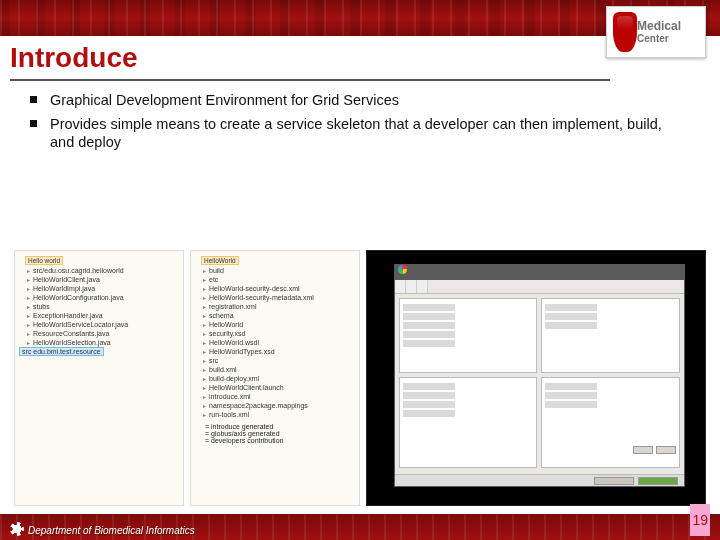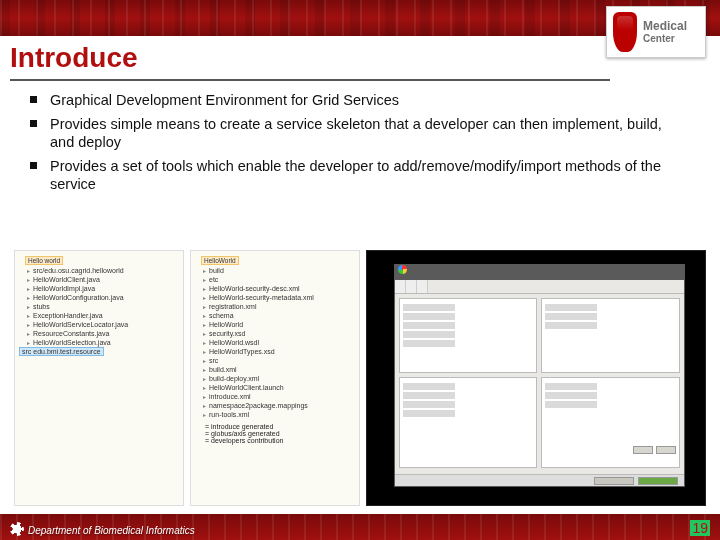--- a/index.html
+++ b/index.html
@@ -16,21 +16,21 @@
     content: "";
     position: absolute; inset: 0;
     background-image:
       repeating-linear-gradient(90deg, rgba(255,255,255,0.08) 0 2px, transparent 2px 18px),
       repeating-linear-gradient(90deg, rgba(0,0,0,0.1) 0 10px, transparent 10px 35px);
   }
   .logo-badge {
     position: absolute; right: 14px; top: 6px;
     width: 100px; height: 52px; background: #fff; border: 1px solid #ccc;
     box-shadow: 0 1px 3px rgba(0,0,0,0.3);
-    display: flex; align-items: center; padding: 4px 6px; gap: 6px;
+    display: flex; align-items: center; padding: 4px 6px; gap: 0;
   }
   .logo-mark {
     width: 24px; height: 40px; background: linear-gradient(#b00, #b00);
     border-radius: 6px 6px 10px 10px / 6px 6px 20px 20px;
     position: relative;
   }
   .logo-mark::before {
     content: ""; position:absolute; left:4px; top:4px; right:4px; height:14px;
     background: linear-gradient(#fff3, #fff0);
     border-radius: 4px;
@@ -115,21 +115,21 @@
     text-shadow: 0 1px 2px rgba(0,0,0,0.5);
   }
   .sun-icon {
     width: 14px; height: 14px; display:inline-block; margin-right:4px; vertical-align:-2px;
     background: radial-gradient(circle, #fff 0 45%, transparent 46%),
       conic-gradient(#fff 0 10%, transparent 0 20%, #fff 0 30%, transparent 0 40%, #fff 0 50%, transparent 0 60%, #fff 0 70%, transparent 0 80%, #fff 0 90%, transparent 0);
     border-radius:50%;
   }
   .pagenum {
     position: absolute; right: 10px; bottom: 4px;
-    color: #b10f0f; font-size: 14px; background:#22c55e; padding:0 2px;text-align:center;
+    color: #b10f0f; font-size: 14px; background:#f9a8d4; padding:8px 2px;text-align:center;
   }
 </style>
 </head>
 <body>
 
 <div class="top-band"></div>
 <div class="logo-badge">
   <div class="logo-mark"></div>
   <div class="logo-text">
     <span>Medical</span>
@@ -139,21 +139,20 @@
 
 <div class="title-wrap">
   <div class="title">Introduce</div>
 </div>
 <div class="title-underline"></div>
 
 <div class="content">
   <ul class="bullets">
     <li>Graphical Development Environment for Grid Services</li>
     <li>Provides simple means to create a service skeleton that a developer can then implement, build, and deploy</li>
-    <li>Provides a set of tools which enable the developer to add/remove/modify/import methods of the service</li>
   </ul>
 </div>
 
 <div class="figures">
 
   <div class="tree-col">
     <div class="mini-tree">
       <div class="pkg">Hello world</div>
       <div class="node">src/edu.osu.cagrid.helloworld</div>
       <div class="node">HelloWorldClient.java</div>

